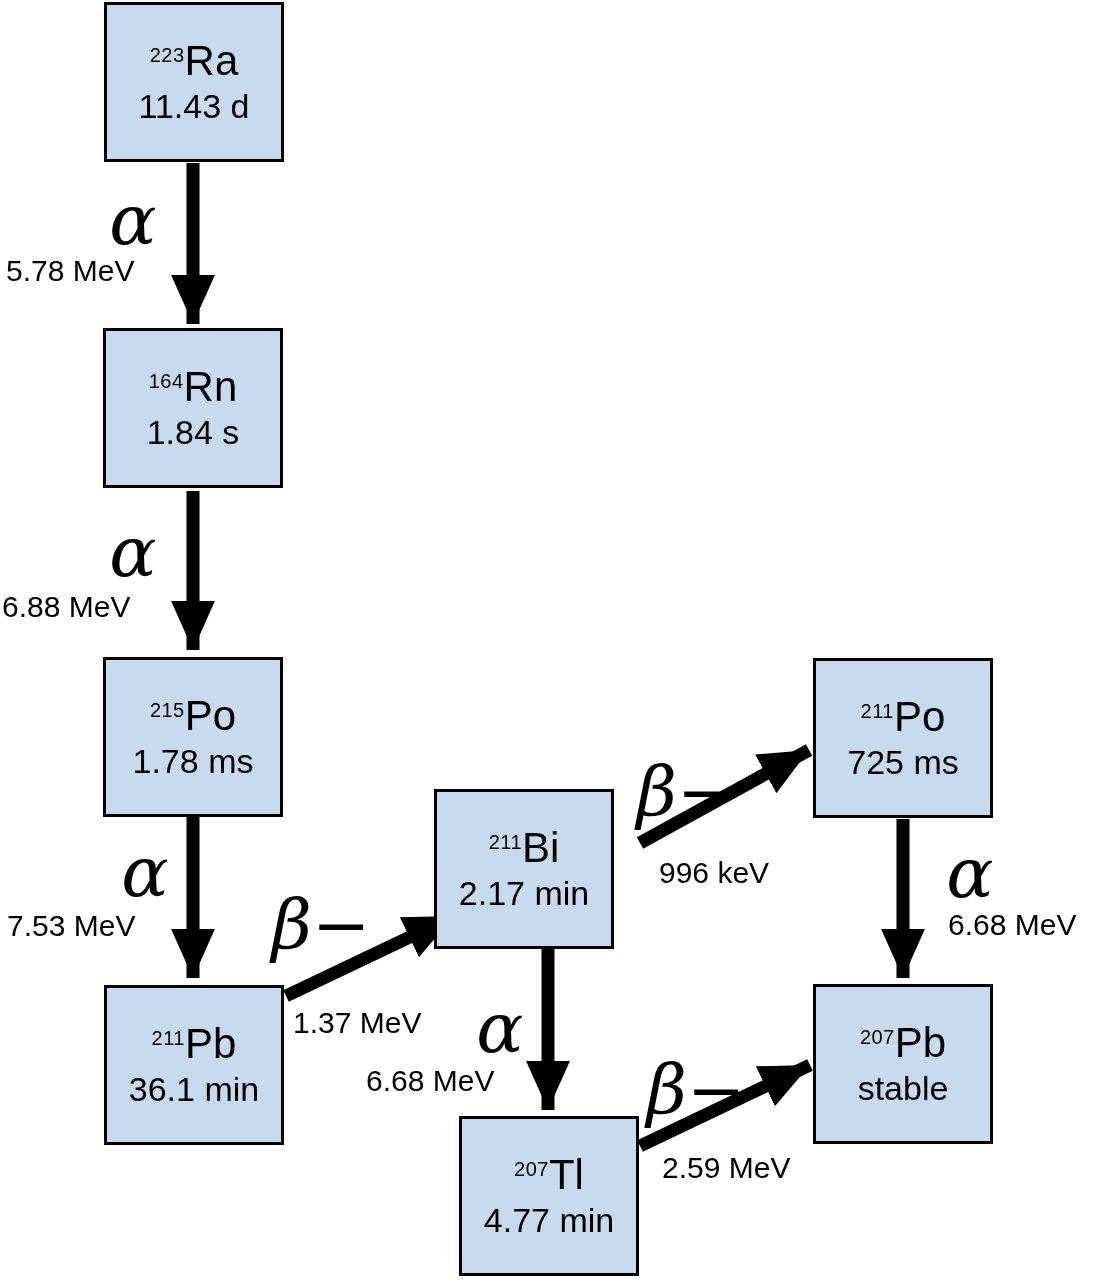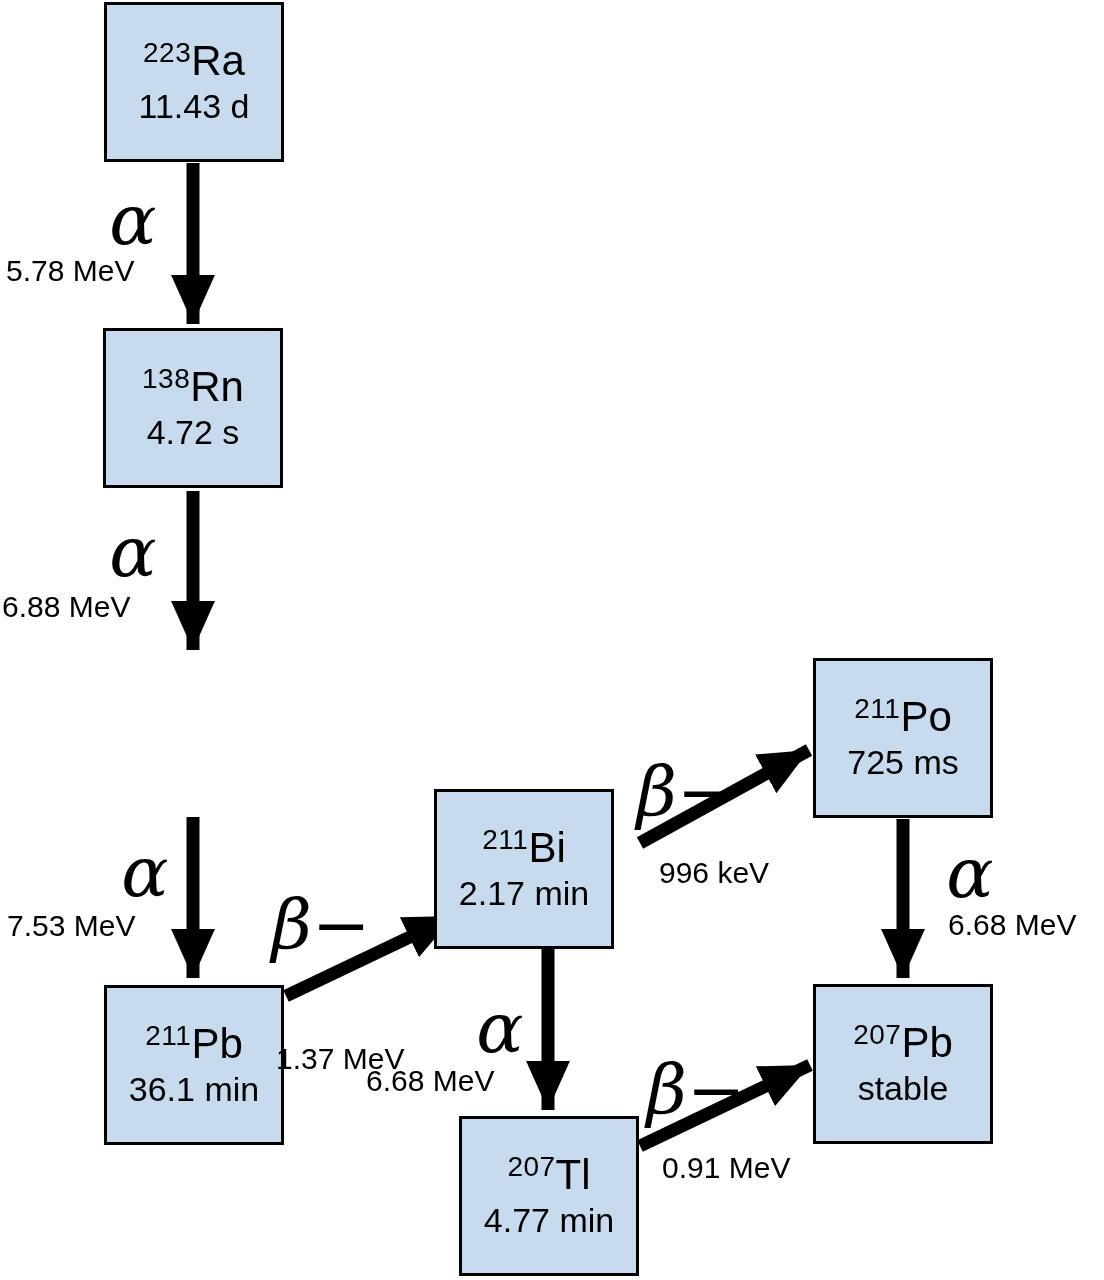--- a/index.html
+++ b/index.html
@@ -39,21 +39,21 @@
     align-items: center;
     justify-content: center;
     text-align: center;
   }
   .nuclide-name {
     font-size: 42px;
     line-height: 1.15;
     white-space: nowrap;
   }
   .nuclide-mass {
-    font-size: 28px;
+    font-size: 20px;
     vertical-align: 13px;
     letter-spacing: 0.5px;
   }
   .half-life {
     font-size: 34px;
     line-height: 1.25;
     white-space: nowrap;
     text-align: center;
   }
   .decay-type {
@@ -92,24 +92,28 @@
     <line x1="903" y1="819" x2="903" y2="978" stroke="#000" stroke-width="13" marker-end="url(#ah)"></line>
     <line x1="640" y1="1146" x2="810" y2="1065" stroke="#000" stroke-width="13" marker-end="url(#ah)"></line>
   </svg>
 
   <div class="nuclide-box" style="left:104px; top:2px;">
     <div class="nuclide-name"><span class="nuclide-mass">223</span><span>Ra</span></div>
     <div class="half-life">11.43 d</div>
   </div>
 
   <div class="nuclide-box" style="left:103px; top:328px;">
-    <div class="nuclide-name"><span class="nuclide-mass">138</span><span>Rn</span></div>
-    <div class="half-life">4.72 s</div>
+    <div class="nuclide-name"><span class="nuclide-mass">164</span><span>Rn</span></div>
+    <div class="half-life">1.84 s</div>
   </div>
 
+  <div class="nuclide-box" style="left:103px; top:657px;">
+    <div class="nuclide-name"><span class="nuclide-mass">215</span><span>Po</span></div>
+    <div class="half-life">1.78 ms</div>
+  </div>
 
   <div class="nuclide-box" style="left:104px; top:985px;">
     <div class="nuclide-name"><span class="nuclide-mass">211</span><span>Pb</span></div>
     <div class="half-life">36.1 min</div>
   </div>
 
   <div class="nuclide-box" style="left:434px; top:789px;">
     <div class="nuclide-name"><span class="nuclide-mass">211</span><span>Bi</span></div>
     <div class="half-life">2.17 min</div>
   </div>
@@ -134,19 +138,19 @@
   <div class="decay-type" style="left:145px; top:872px;">α</div>
   <div class="decay-type" style="left:321px; top:925px;">β−</div>
   <div class="decay-type" style="left:686px; top:792px;">β−</div>
   <div class="decay-type" style="left:500px; top:1028px;">α</div>
   <div class="decay-type" style="left:970px; top:873px;">α</div>
   <div class="decay-type" style="left:696px; top:1090px;">β−</div>
 
   <div class="decay-energy" style="left:6px;   top:256px;">5.78 MeV</div>
   <div class="decay-energy" style="left:2px;   top:592px;">6.88 MeV</div>
   <div class="decay-energy" style="left:7px;   top:911px;text-align:right;">7.53 MeV</div>
-  <div class="decay-energy" style="left:276px; top:1008px;margin-top:36px;">1.37 MeV</div>
+  <div class="decay-energy" style="left:293px; top:1008px;">1.37 MeV</div>
   <div class="decay-energy" style="left:659px; top:858px;">996 keV</div>
   <div class="decay-energy" style="left:366px; top:1066px;">6.68 MeV</div>
   <div class="decay-energy" style="left:948px; top:910px;">6.68 MeV</div>
-  <div class="decay-energy" style="left:662px; top:1153px;">0.91 MeV</div>
+  <div class="decay-energy" style="left:662px; top:1153px;">2.59 MeV</div>
 
 </div>
 
 </body></html>

